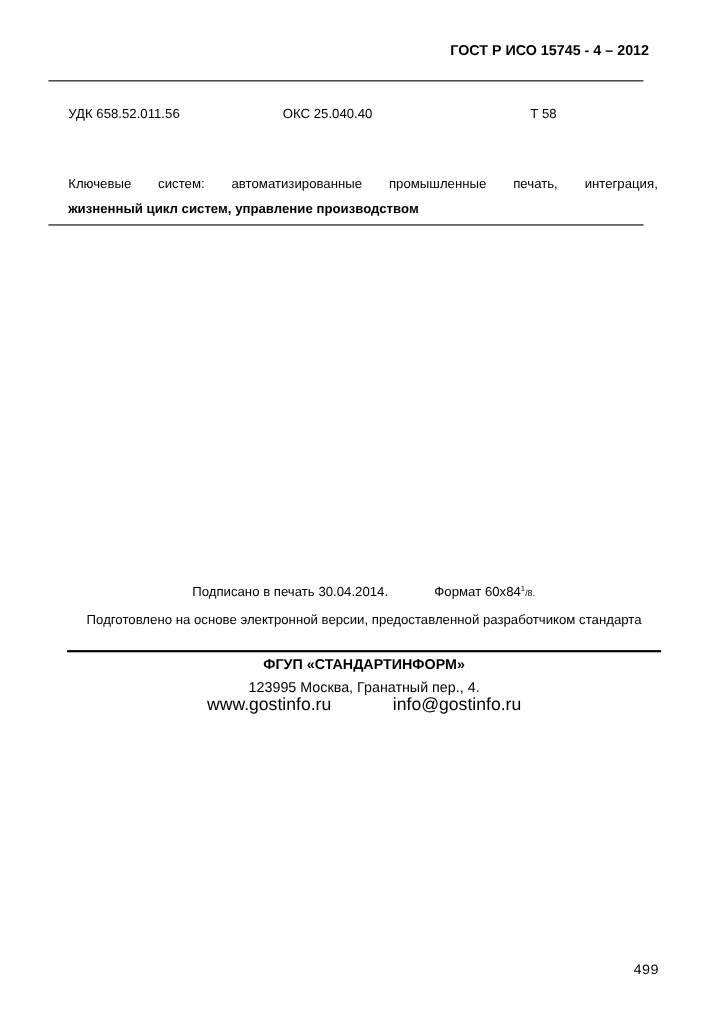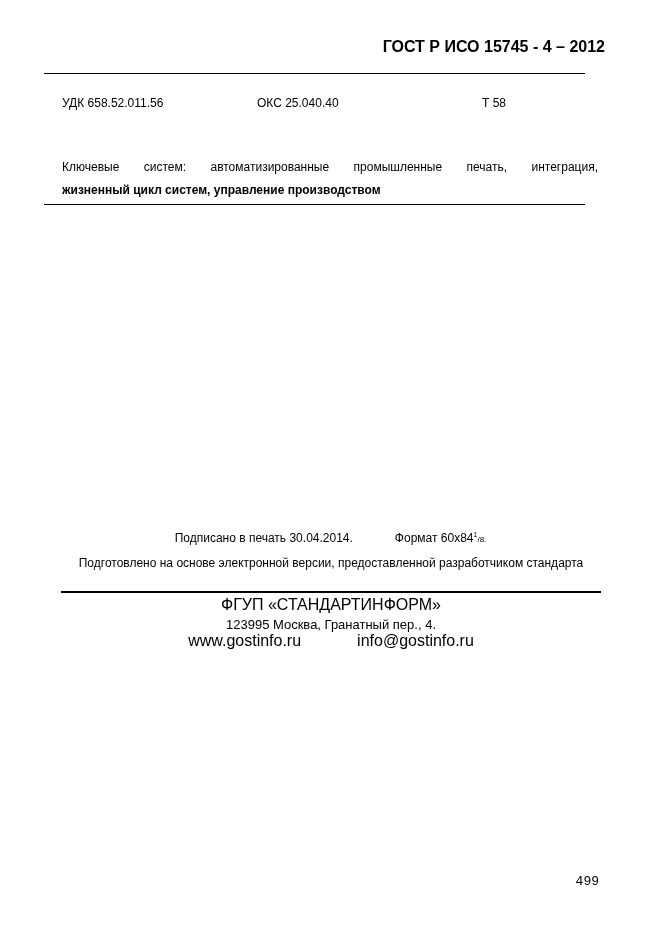--- a/index.html
+++ b/index.html
@@ -10,23 +10,23 @@
     body {
       width: 661px;
       height: 936px;
       position: relative;
       overflow: hidden;
       font-family: "Liberation Sans", sans-serif;
       color: #000000;
     }
     .abs { position: absolute; white-space: nowrap; }
     .header-title {
-      right: 56px;
+      right: 71px;
       top: 38px;
-      font-size: 16px;
+      font-size: 13px;
       font-weight: bold;
     }
     .rule {
       position: absolute;
       background: #000000;
     }
     .rule-top { left: 44px; top: 73px; width: 541px; height: 1px; }
     .rule-mid { left: 44px; top: 204px; width: 541px; height: 1px; }
     .rule-bottom { left: 61px; top: 591px; width: 540px; height: 2px; }
 
@@ -69,21 +69,22 @@
       text-align: center;
       font-size: 12px;
       line-height: 13px;
     }
     .publisher {
       position: absolute;
       left: 61px;
       top: 596px;
       width: 540px;
       text-align: center;
-      font-size: 16px;
+      font-size: 13px;
+      font-weight: bold;
     }
     .address {
       position: absolute;
       left: 61px;
       top: 617px;
       width: 540px;
       text-align: center;
       font-size: 13px;
       line-height: 15px;
     }

